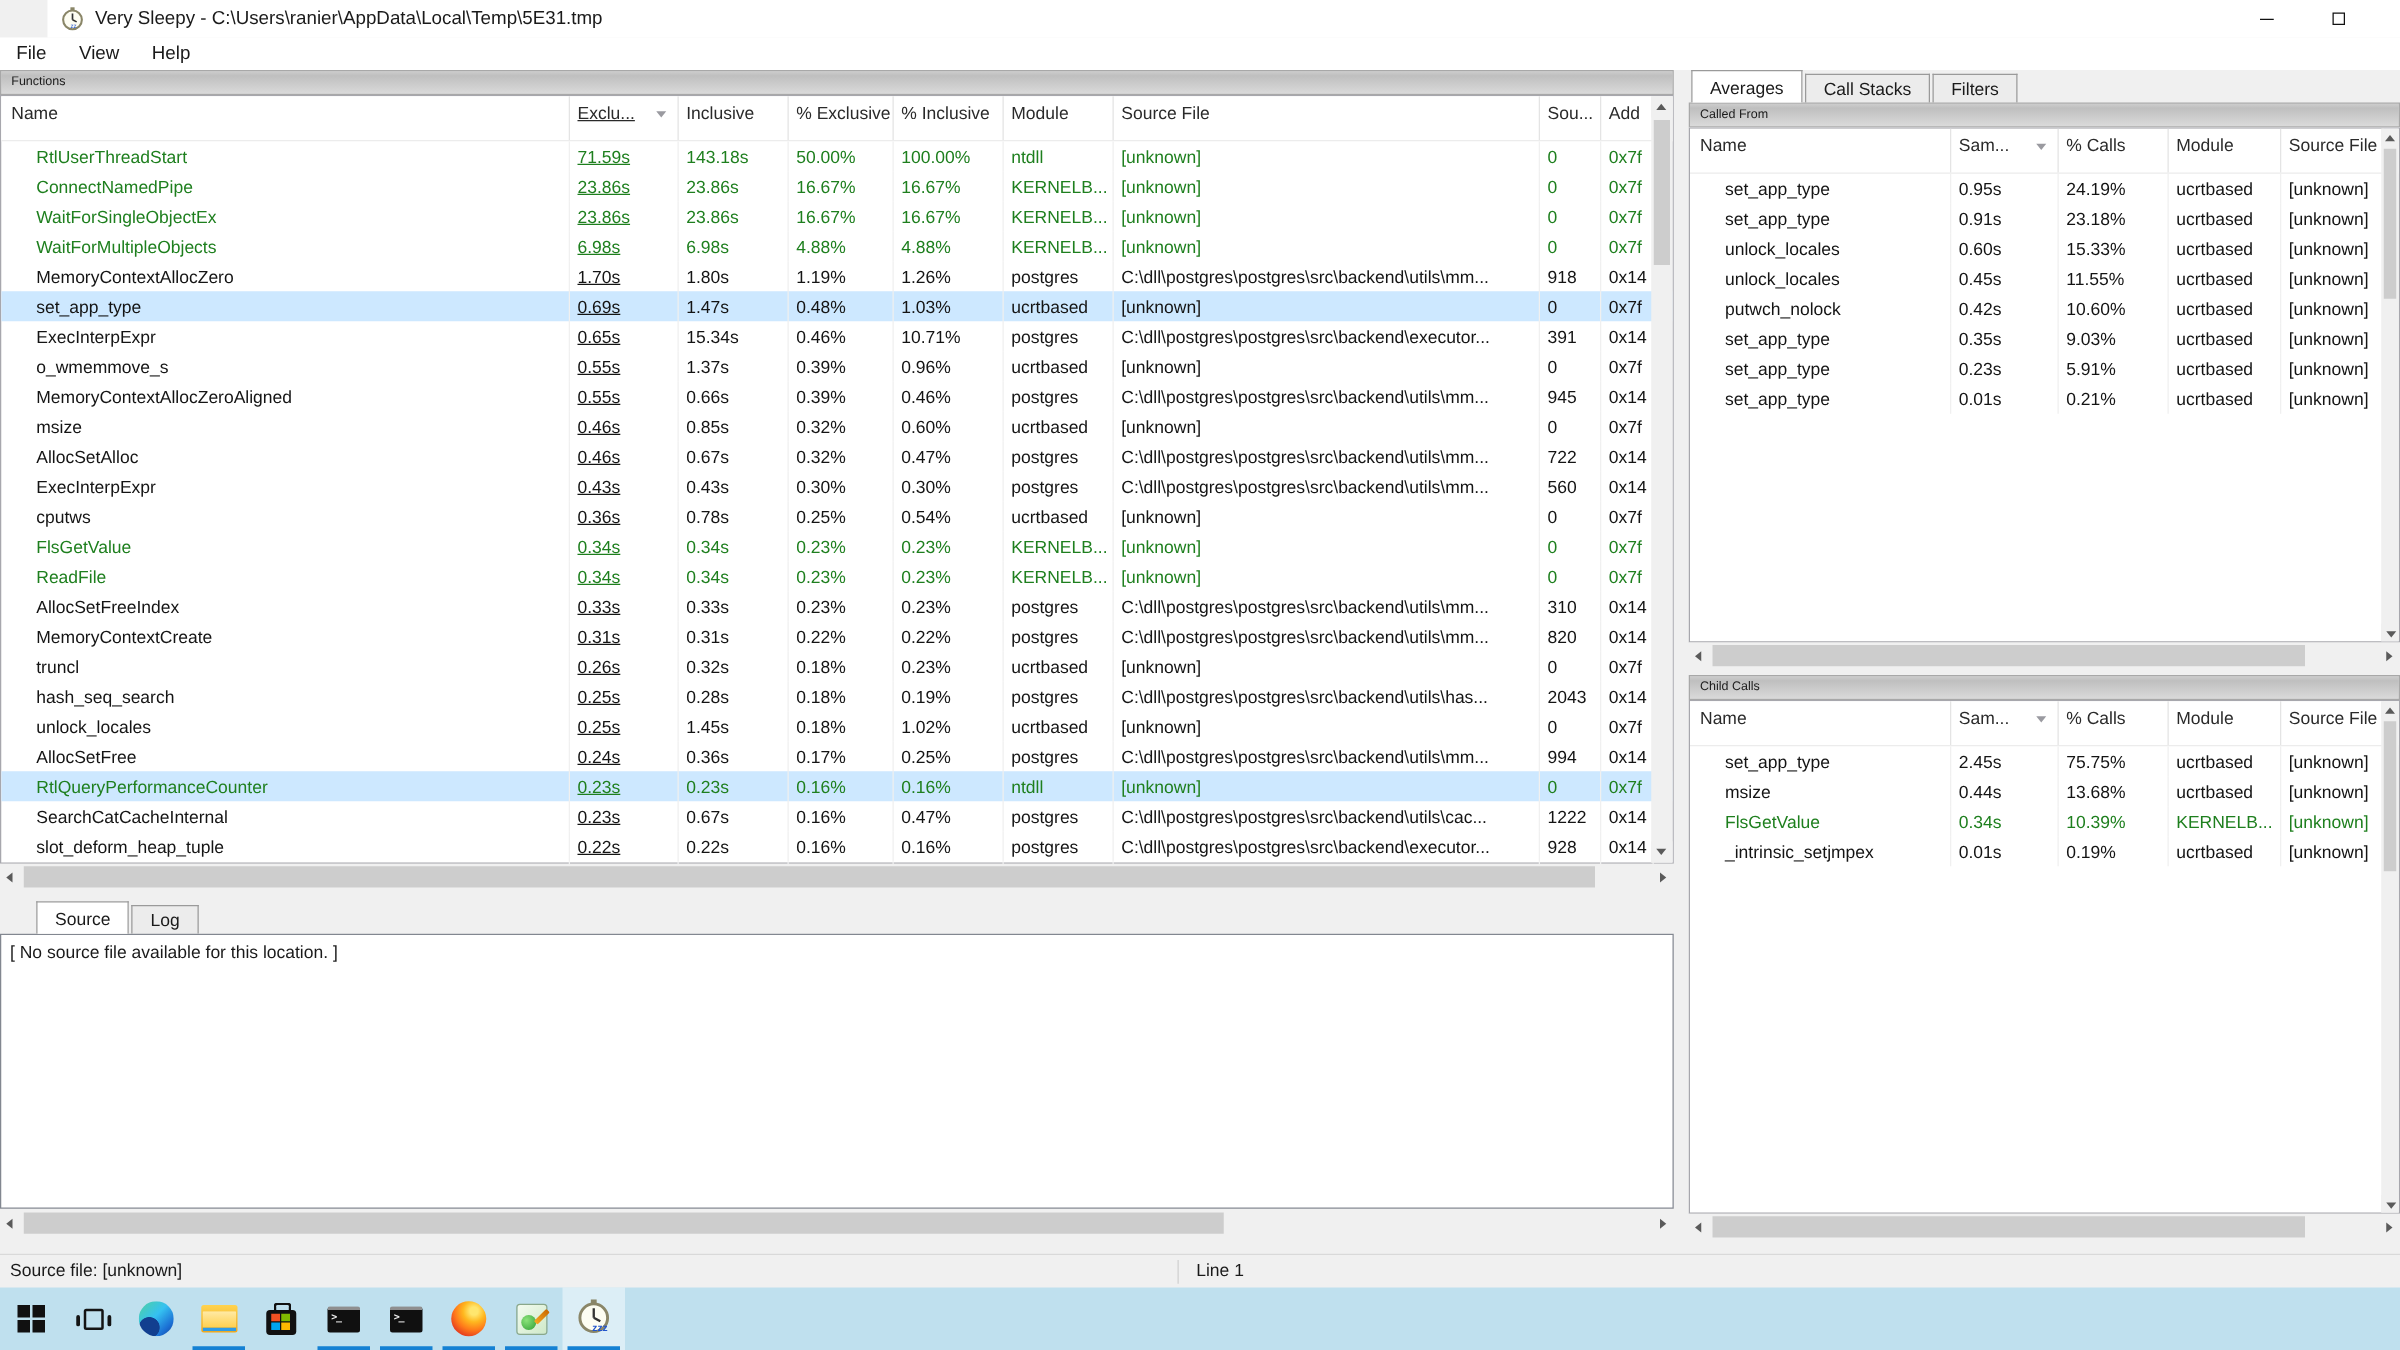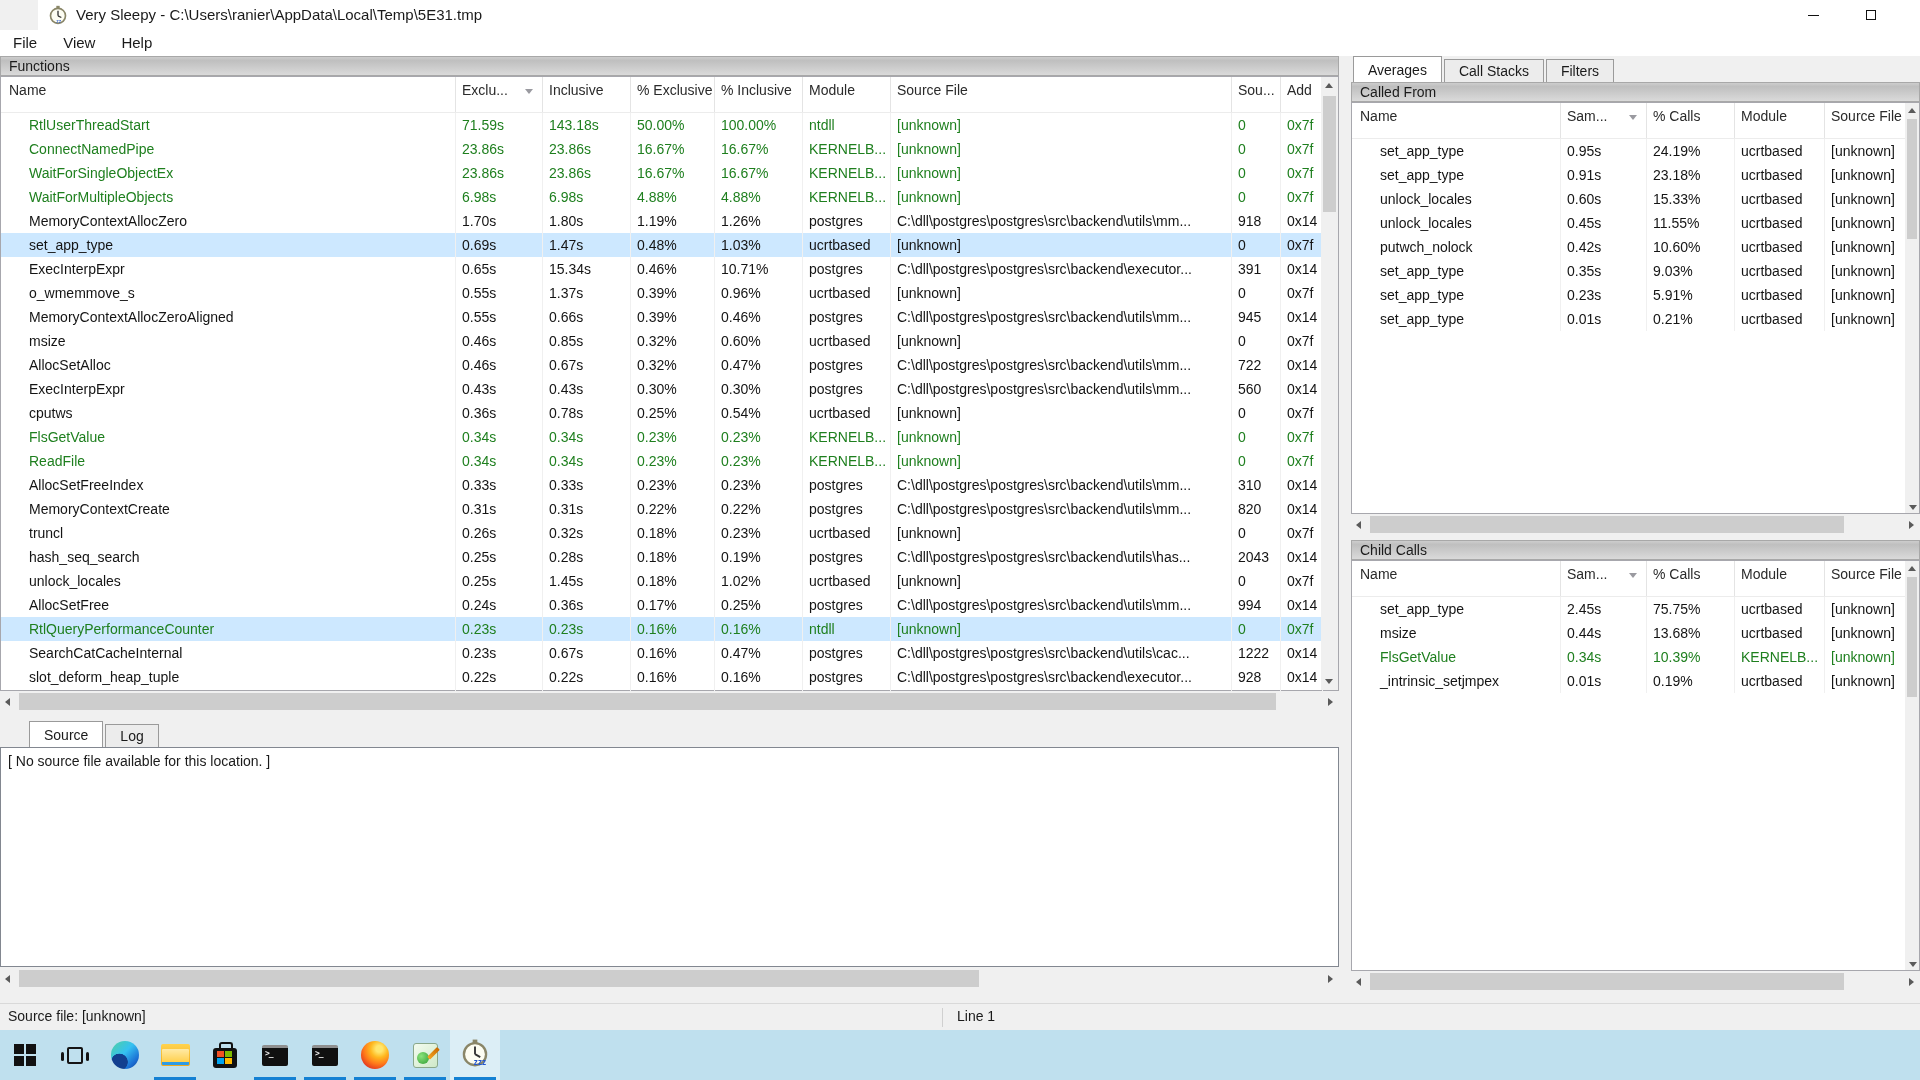--- a/index.html
+++ b/index.html
@@ -19,40 +19,40 @@
   .glyph-close { position:relative; width:12px; height:12px; display:block; }
   .glyph-close::before, .glyph-close::after { content:''; position:absolute; left:-1px; top:5px; width:14px; height:1.5px; background:#111; }
   .glyph-close::before { transform:rotate(45deg); } .glyph-close::after { transform:rotate(-45deg); }
 
   
   .menubar { position:absolute; left:0; top:30px; width:1920px; height:26px; background:#ffffff; display:flex; }
   .menu-item { padding:0 13px; line-height:26px; font-size:15px; }
 
   
   .panel-caption { background:linear-gradient(180deg,#cdcdcd 0%,#bfbfbf 20%,#dadada 100%);
-    border:1px solid #a8a8a8; font-size:14px; line-height:18px; padding-left:8px; color:#1b1b1b; }
+    border:1px solid #a8a8a8; font-size:10px; line-height:18px; padding-left:8px; color:#1b1b1b; }
 
   
   .twrap { position:absolute; background:#fff; border:1px solid #a7a7ad; }
   .thead { display:flex; height:36px; background:#fff; border-bottom:1px solid #ececec; }
   .hc { position:relative; line-height:27px; font-size:14px; color:#2a2a2a;
         border-right:1px solid #e4e4e4; padding-left:6px; overflow:hidden; white-space:nowrap; flex:none; }
   .hc.sorted::after { content:''; position:absolute; right:9px; top:12px;
         border-left:4px solid transparent; border-right:4px solid transparent; border-top:5px solid #9a9aa0; }
   .tbody { overflow:hidden; }
   .row { display:flex; height:24px; }
   .row .c { line-height:24px; font-size:14px; border-right:1px solid #f0f0f0;
         padding-left:6px; overflow:hidden; white-space:nowrap; flex:none; color:#141414; }
   .row.green .c { color:#1e7f1e; }
   .row.selected { background:#cde8ff; }
   .row.clipped { height:11px; overflow:hidden; }
   .cname { padding-left:28px !important; }
 
   
-  .fcols > :nth-of-type(1){ width:455px; } .fcols > :nth-of-type(2){ width:87px; }
+  .fcols > :nth-of-type(1){ width:455px; } .fcols > :nth-of-type(2){ width:87px;text-decoration:underline; }
   .fcols > :nth-of-type(3){ width:88px; }  .fcols > :nth-of-type(4){ width:84px; }
   .fcols > :nth-of-type(5){ width:88px; }  .fcols > :nth-of-type(6){ width:88px; }
   .fcols > :nth-of-type(7){ width:341px; } .fcols > :nth-of-type(8){ width:49px; }
   .fcols > :nth-of-type(9){ width:42px; }
   .thead.fcols > :nth-of-type(1){ padding-left:8px; }
 
   
   .cfcols > :nth-of-type(1){ width:209px; } .cfcols > :nth-of-type(2){ width:86px; }
   .cfcols > :nth-of-type(3){ width:88px; }  .cfcols > :nth-of-type(4){ width:90px; }
   .cfcols > :nth-of-type(5){ width:82px; }

